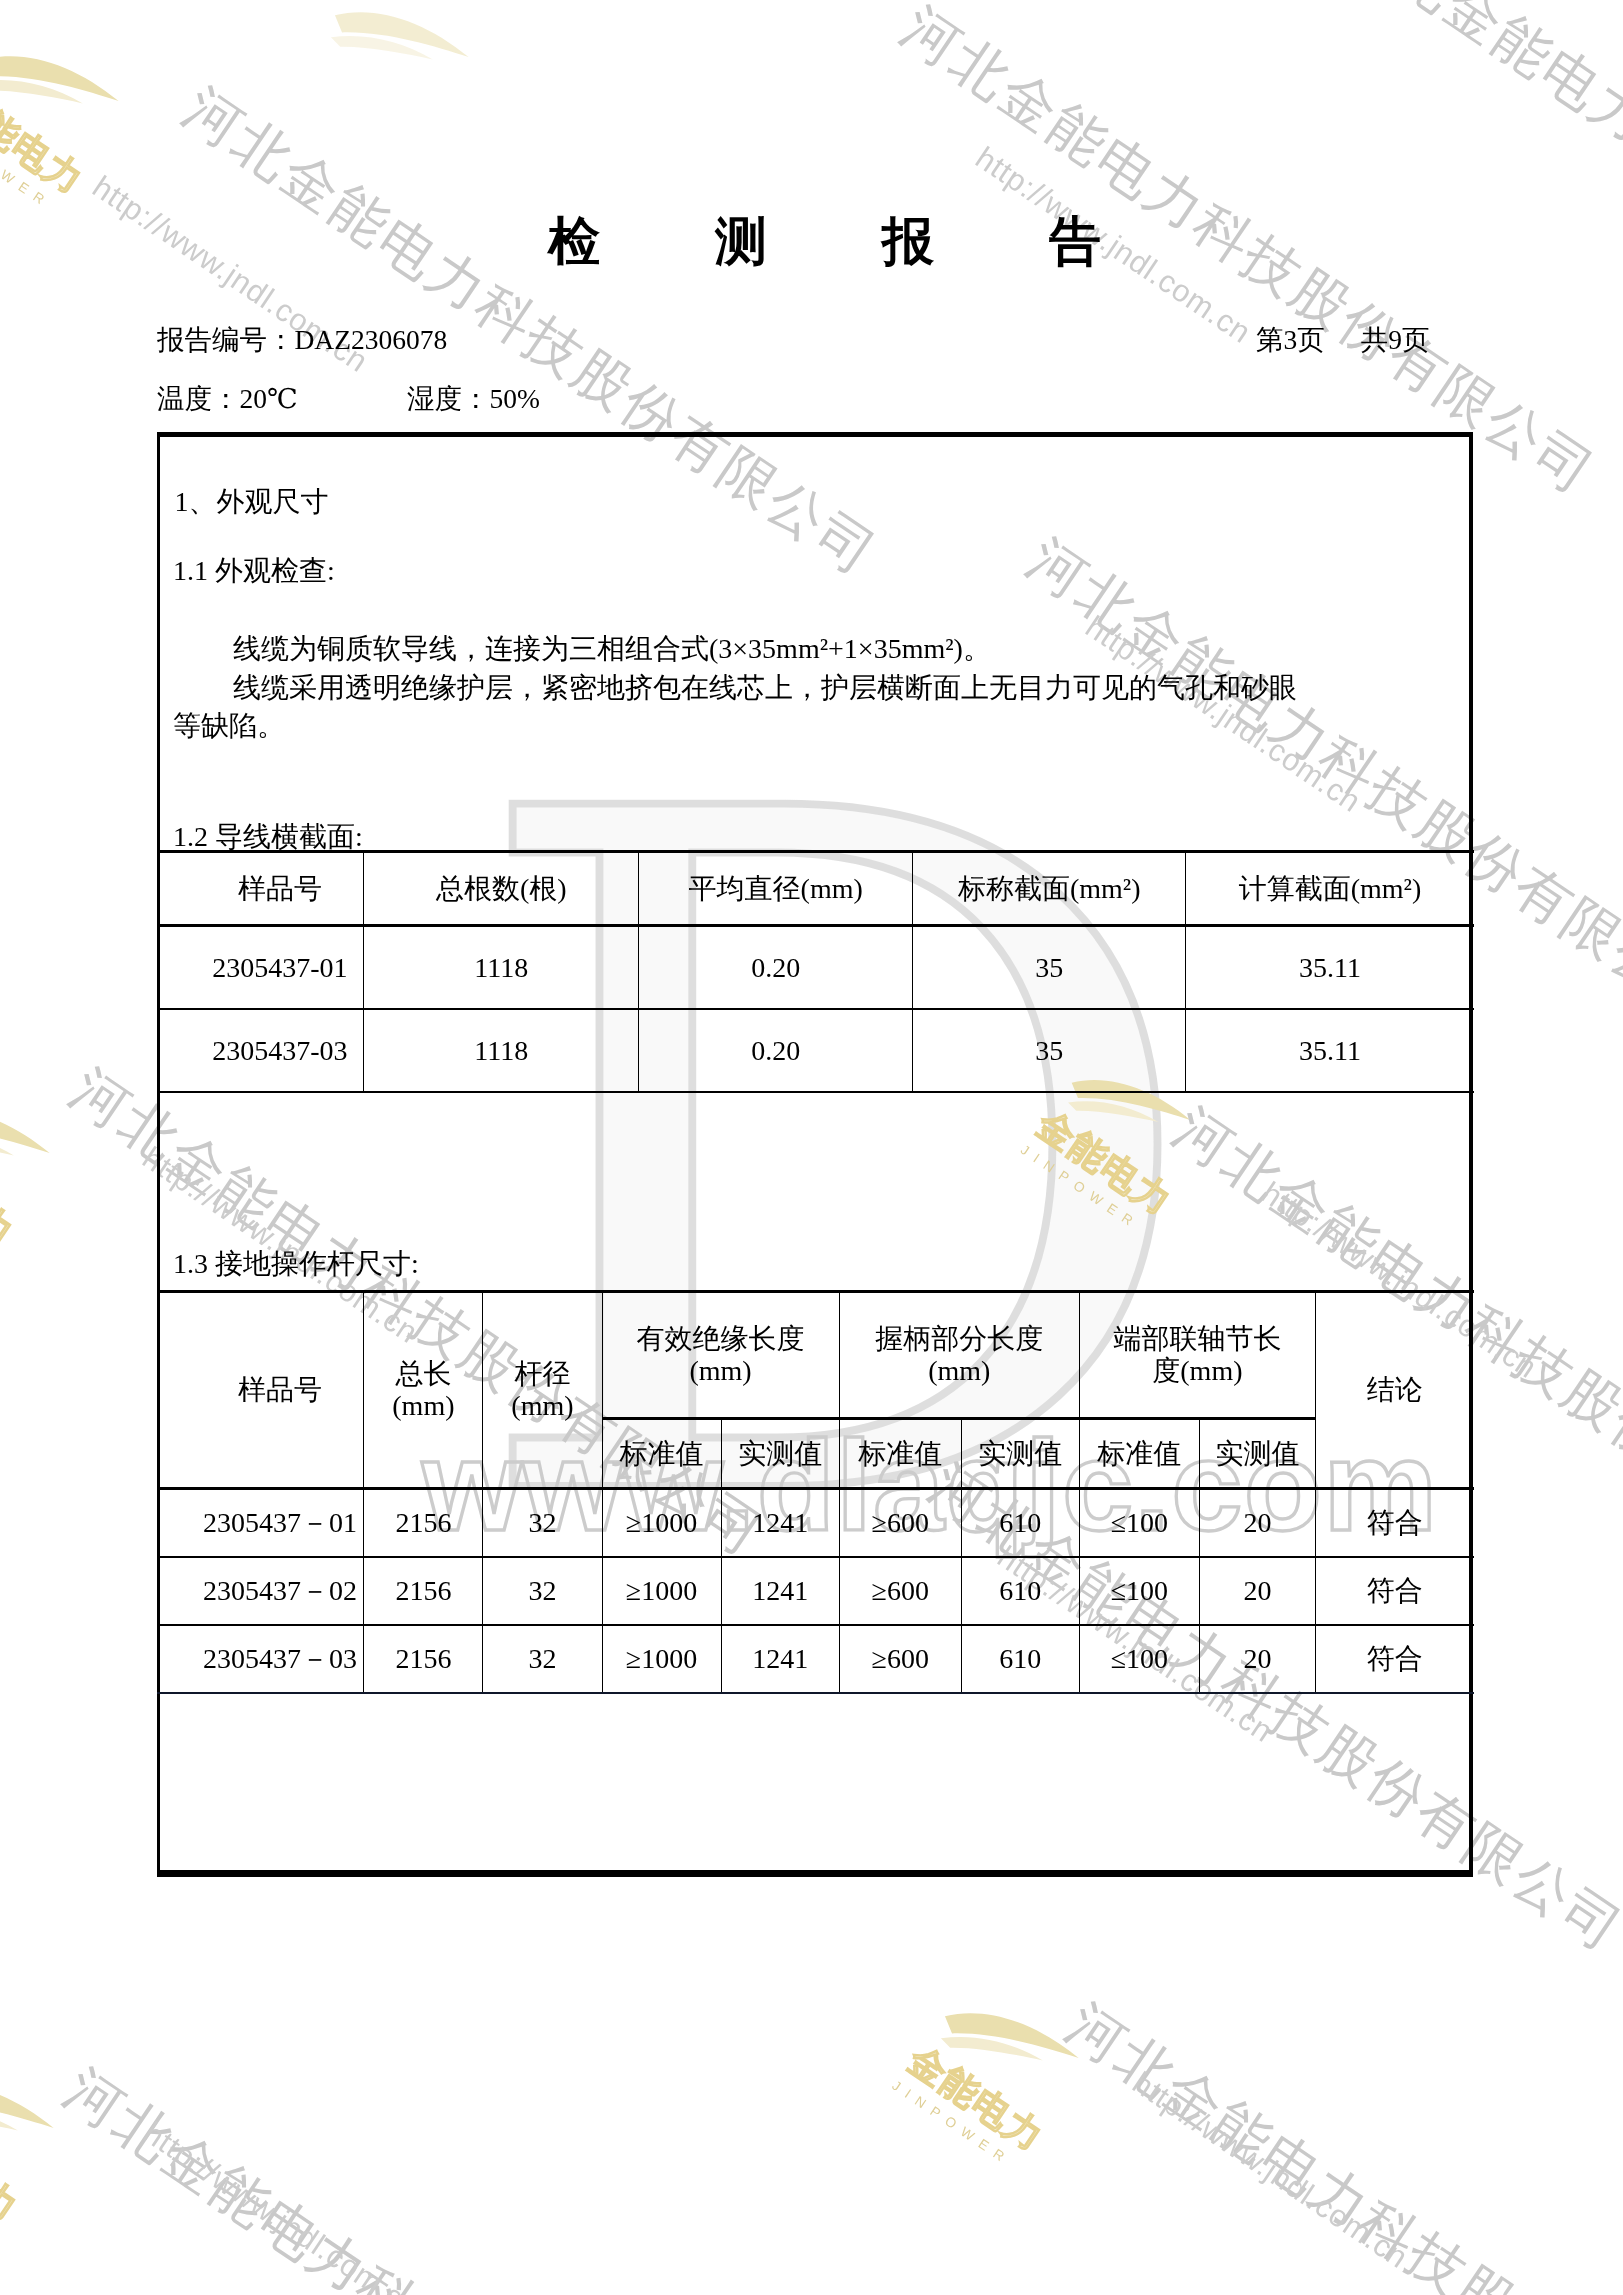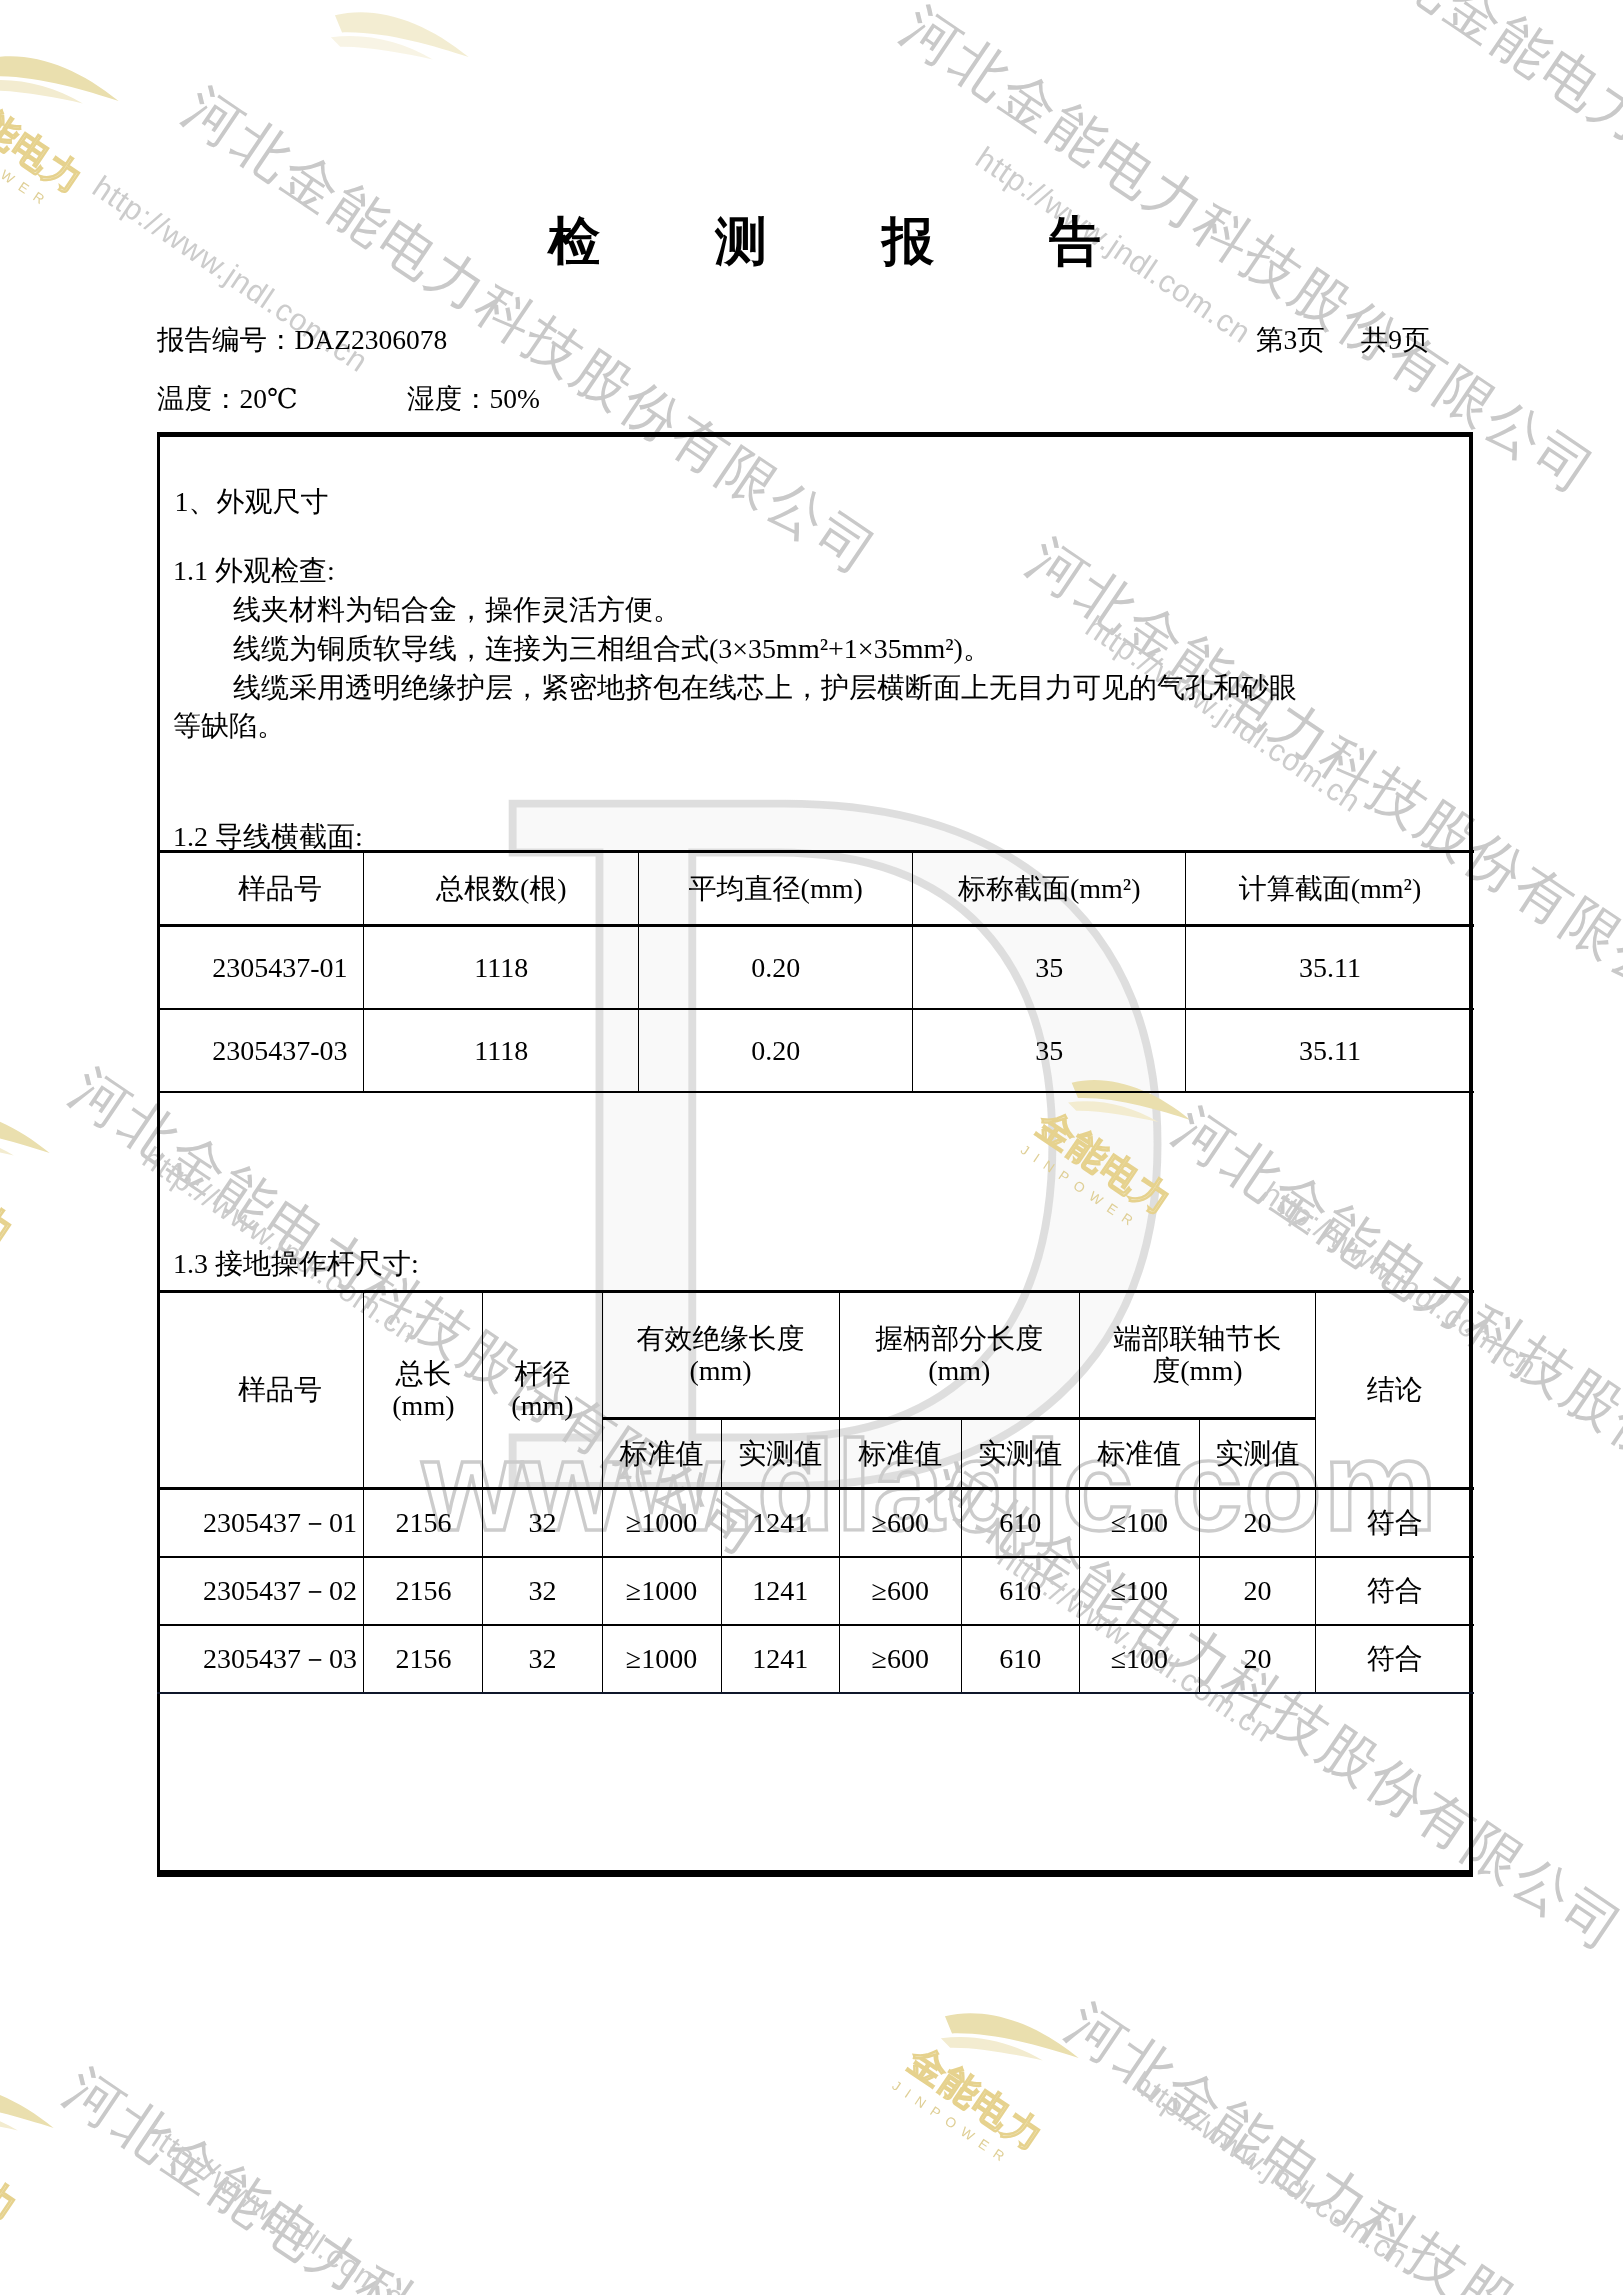--- a/index.html
+++ b/index.html
@@ -155,21 +155,20 @@
   </div>
 
   <div class="env-line">
     <span class="temp">温度：20℃</span>
     <span class="humid">湿度：50%</span>
   </div>
 
   <div class="main-box">
     <div id="s1" class="s-label">1、外观尺寸</div>
     <div id="s11" class="s-label">1.1 外观检查:</div>
-    <div id="pl0" class="p-line">线夹材料为铝合金，操作灵活方便。</div>
     <div id="pl1" class="p-line">线缆为铜质软导线，连接为三相组合式(3×35mm²+1×35mm²)。</div>
     <div id="pl2" class="p-line">线缆采用透明绝缘护层，紧密地挤包在线芯上，护层横断面上无目力可见的气孔和砂眼</div>
     <div id="pl3" class="p-line">等缺陷。</div>
     <div id="s12" class="s-label">1.2 导线横截面:</div>
 
     <table id="t12">
       <colgroup>
           <col style="width:207px">
           <col style="width:275px">
           <col style="width:274px">

